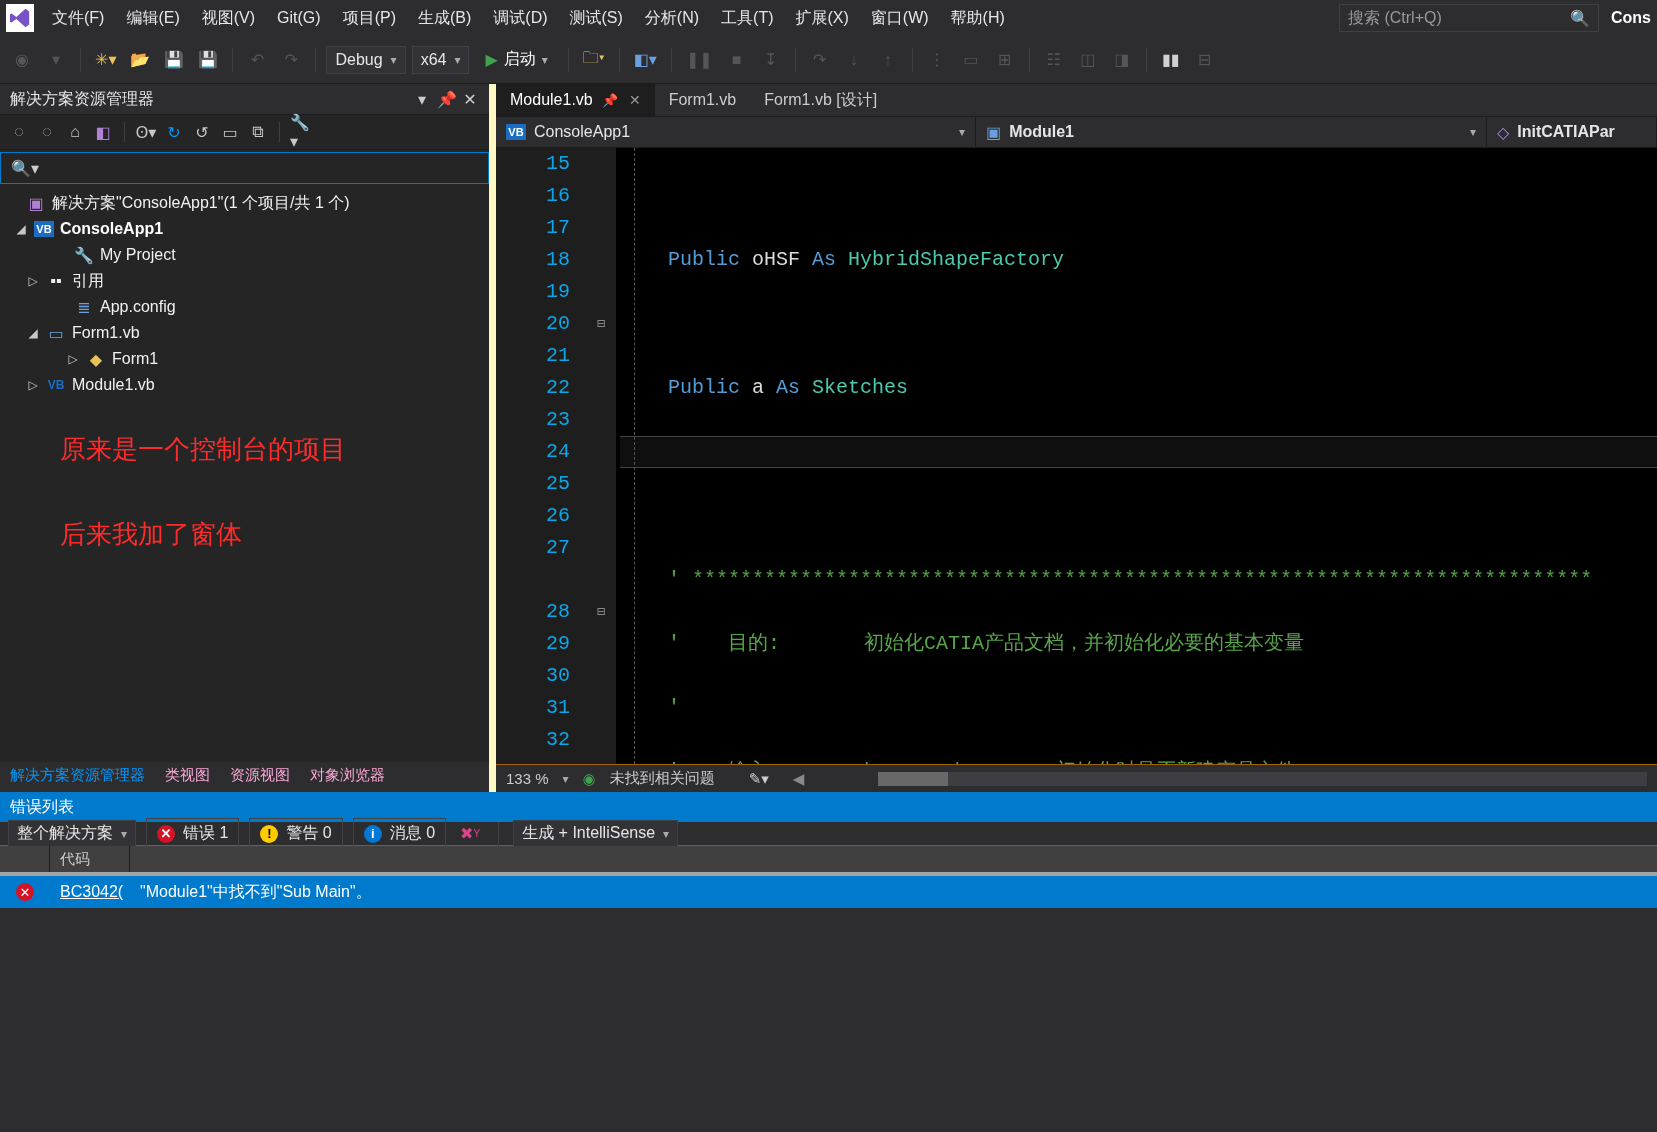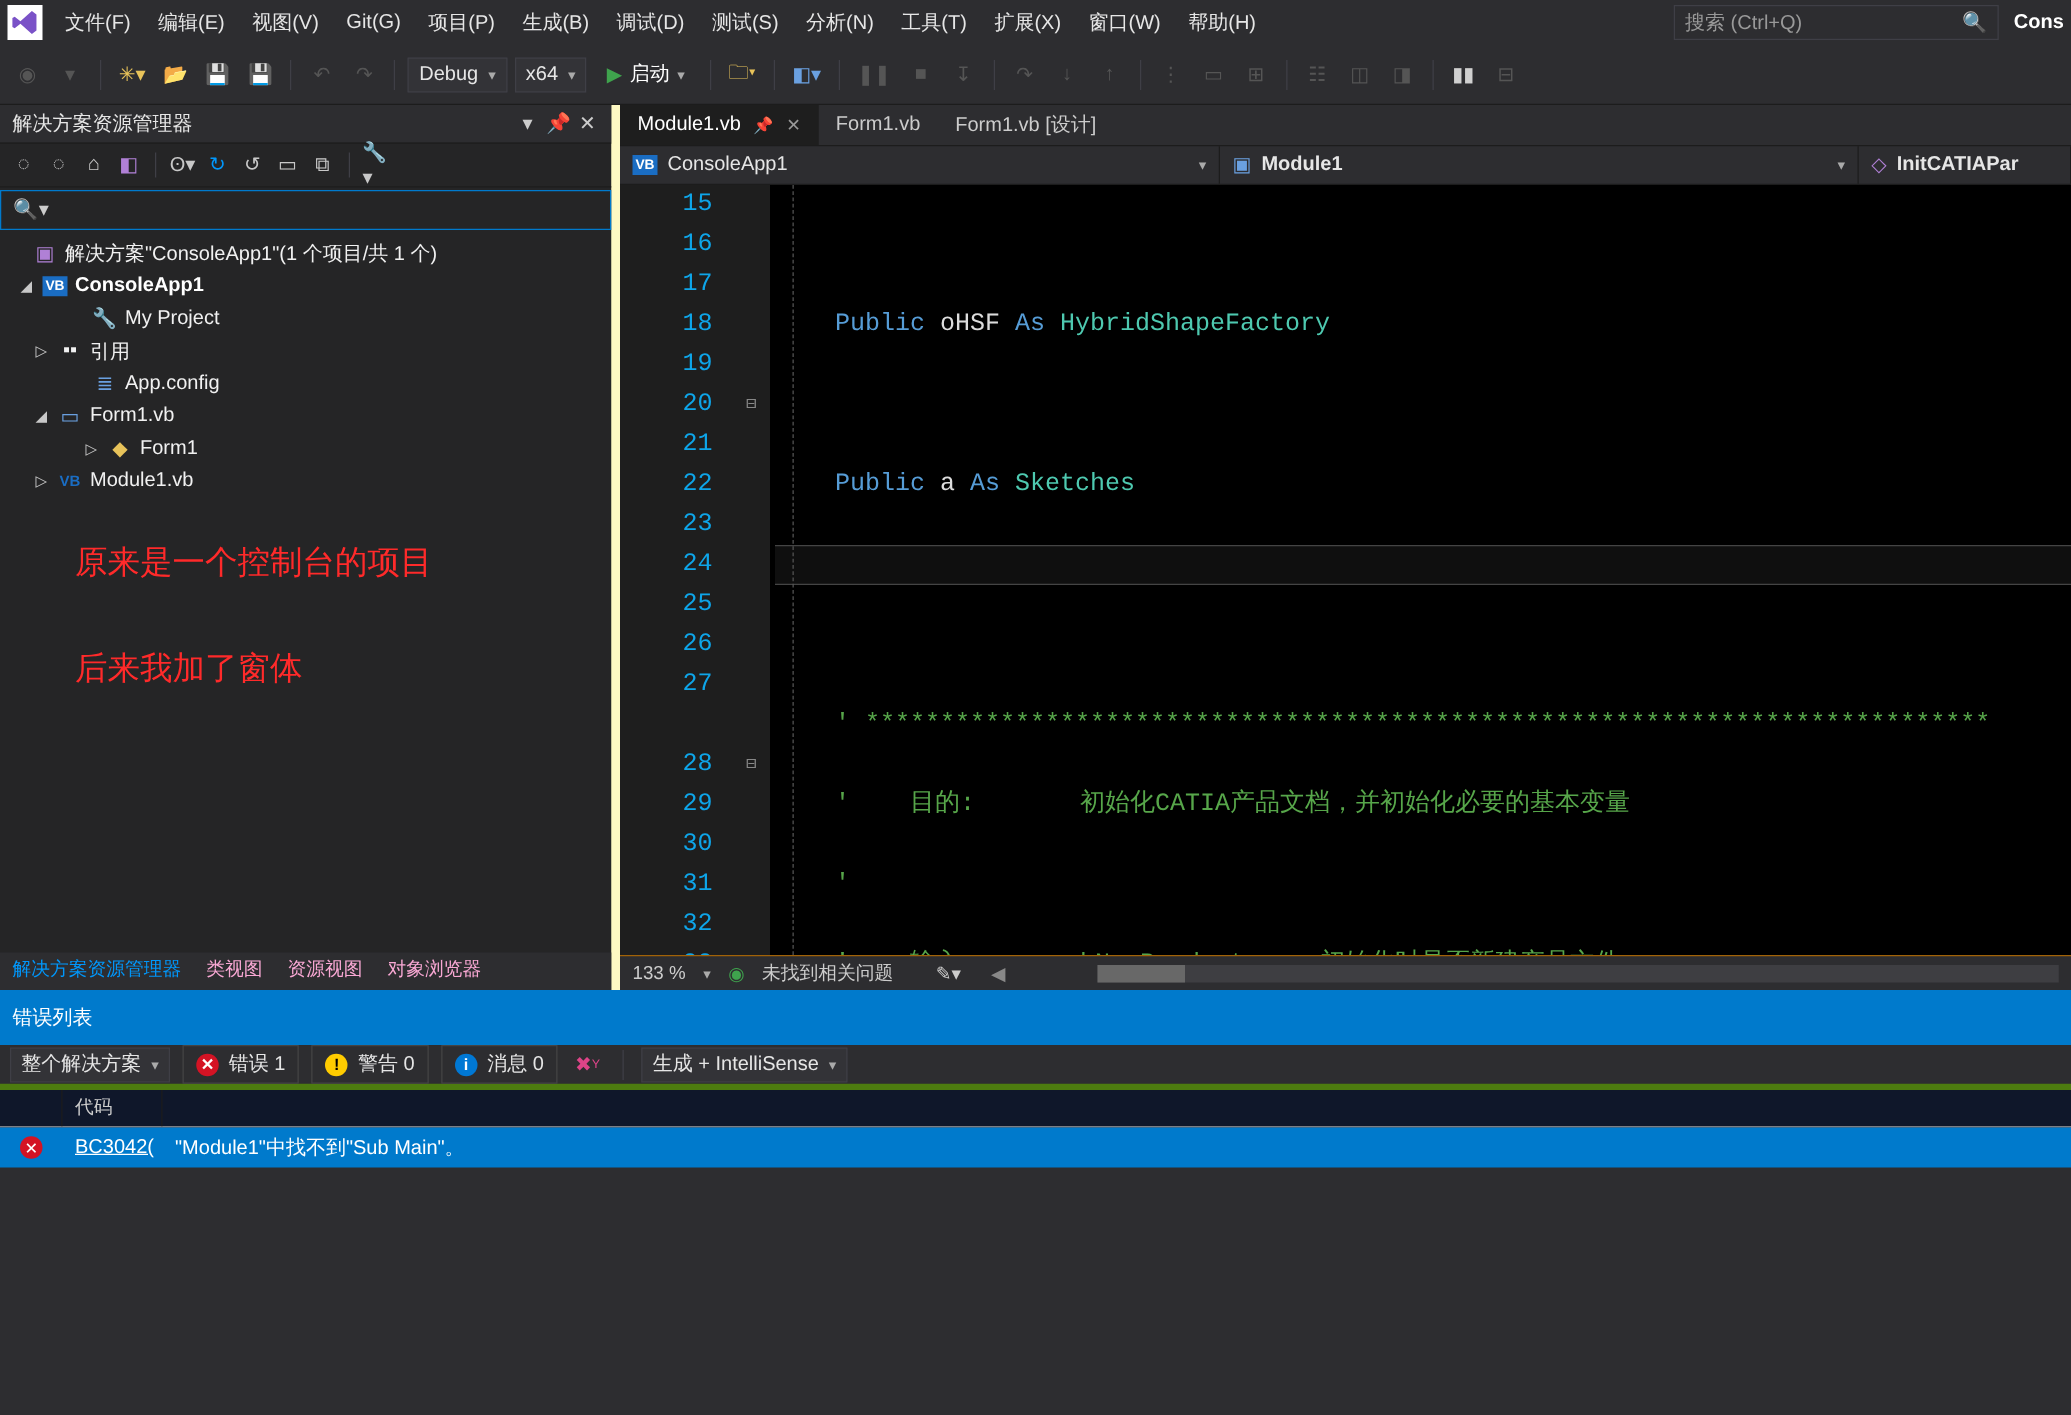--- a/index.html
+++ b/index.html
@@ -192,36 +192,36 @@
   display:flex; align-items:center; height:28px; background:#2d2d30;
   border-top:1px solid #a16207; padding:0 10px; gap:14px; color:#ccc; font-size:15px;
 }
 .editor-status .ok-circ { color:#3fa34d; }
 .editor-status .scrollbar { margin-left:60px; flex:1; height:14px; background:#3e3e42; position:relative; }
 .editor-status .thumb { position:absolute; left:0; top:0; height:100%; width:70px; background:#686868; }
 .editor-status .brush { margin-left:20px; margin-right:10px; color:#ccc; }
 .vline { position:absolute; top:0; bottom:0; width:0; border-left:1px dashed #555; left:18px; }
 
 .error-panel { height:340px; display:flex; flex-direction:column; }
-.error-titlebar { height:44px; background:#007acc; color:#fff; display:flex; align-items:center; padding:0 10px; font-size:16px; }
+.error-titlebar { height:30px; background:#007acc; color:#fff; display:flex; align-items:center; padding:0 10px; font-size:16px; }
 .error-toolbar {
-  display:flex; align-items:center; height:36px; background:#2d2d30;
-  padding:0 8px; gap:10px; border-bottom:5px solid #4d7c0f;
+  display:flex; align-items:center; height:24px; background:#2d2d30;
+  padding:0 8px; gap:10px; border-bottom:1px solid #4d7c0f;
 }
 .err-filter {
   display:inline-flex; align-items:center; gap:8px; padding:4px 10px;
   border:1px solid #444; color:#e6e6e6; cursor:pointer;
 }
 .err-filter.errs { }
 .err-filter .circ { width:18px; height:18px; border-radius:50%; display:inline-flex; align-items:center; justify-content:center; font-size:13px; font-weight:bold; }
 .circ.red { background:#d41324; color:#fff; }
 .circ.yel { background:#ffcc00; color:#000; }
 .circ.blue { background:#0078d4; color:#fff; }
 .err-header {
-  display:flex; height:30px; background:#0f172a; border-bottom:1px solid #a3a3a3;
+  display:flex; height:30px; background:#404040; border-bottom:4px solid #a3a3a3;
   color:#ccc; font-size:15px;
 }
 .err-header .col { padding:4px 10px; border-right:1px solid #1c1c1c; }
 .err-header .col.c1 { width:50px; }
 .err-header .col.c2 { width:80px; }
 .err-header .col.c3 { flex:1; }
 .err-row {
   display:flex; align-items:center; height:32px; background:#007acc;
   color:#fff; font-size:16px; padding-left:0;
 }

